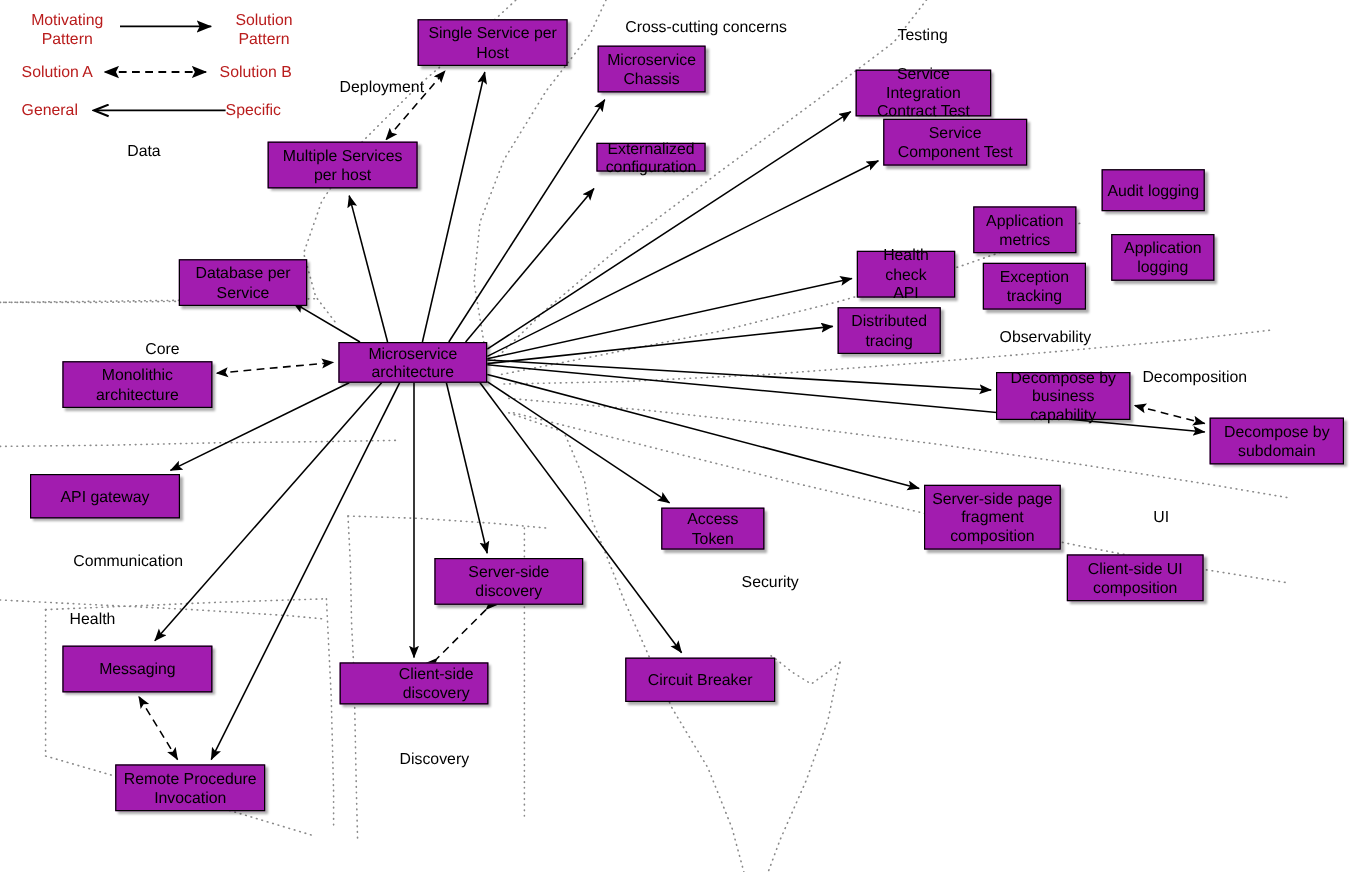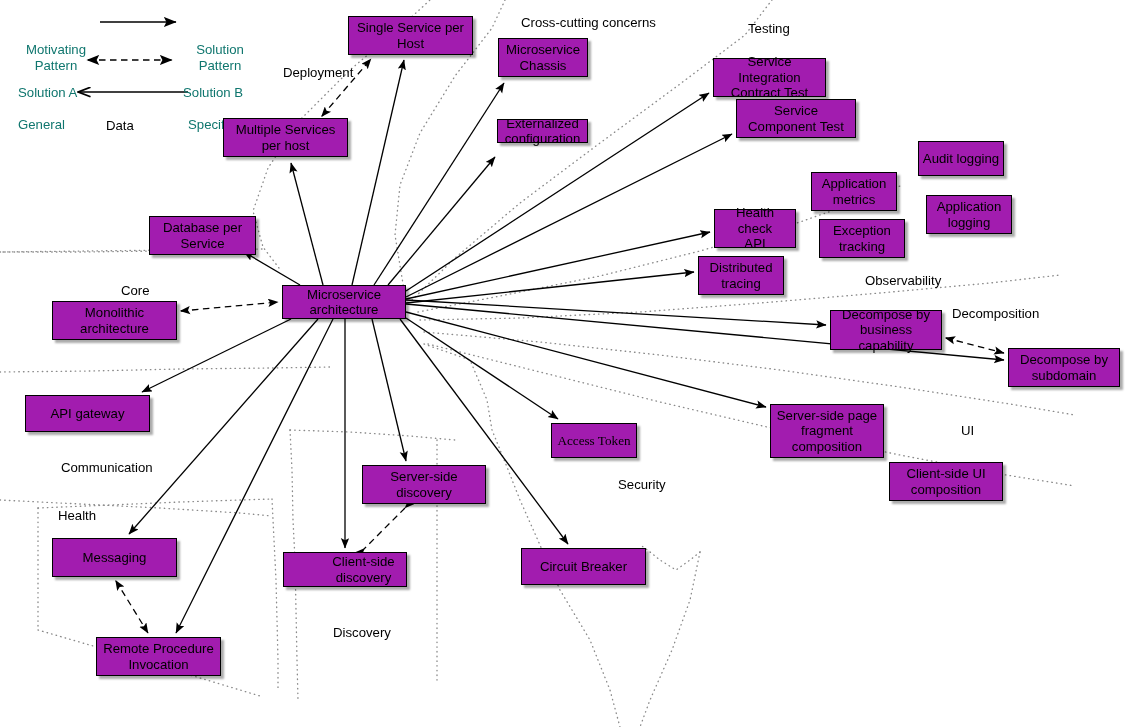--- a/index.html
+++ b/index.html
@@ -23,24 +23,23 @@
   .zone-label{
     position:absolute;
     font-size:13.2px;
     color:#000;
     white-space:nowrap;
   }
   .legend-text{
     position:absolute;
     font-size:13.2px;
     line-height:15.5px;
-    color:#0f766e;
+    color:#b91c1c;
     white-space:pre-line;
     text-align:center;
-    margin-top:33px;
   }
 </style>
 </head>
 <body>
 
 <div id="canvas">
 
   <svg id="svg-layer" viewBox="0 0 1131 727">
     <defs>
       <marker id="ah" markerWidth="9" markerHeight="9" refX="7.6" refY="3.2" orient="auto" markerUnits="strokeWidth">
@@ -138,21 +137,21 @@
 Pattern</div>
   <div class="legend-text" style="left:18px;top:52px;width:64px;text-align:left;">Solution A</div>
   <div class="legend-text" style="left:183px;top:52px;width:78px;text-align:left;">Solution B</div>
   <div class="legend-text" style="left:18px;top:84px;width:58px;text-align:left;">General</div>
   <div class="legend-text" style="left:188px;top:84px;width:64px;text-align:left;">Specific</div>
 
   <div class="zone-label" style="left:106px;top:118px;">Data</div>
   <div class="zone-label" style="left:283px;top:65px;">Deployment</div>
   <div class="zone-label" style="left:521px;top:15px;">Cross-cutting concerns</div>
   <div class="zone-label" style="left:748px;top:21px;">Testing</div>
-  <div class="zone-label" style="left:833px;top:273px;margin-left:32px;">Observability</div>
+  <div class="zone-label" style="left:833px;top:273px;">Observability</div>
   <div class="zone-label" style="left:952px;top:306px;">Decomposition</div>
   <div class="zone-label" style="left:121px;top:283px;">Core</div>
   <div class="zone-label" style="left:61px;top:460px;">Communication</div>
   <div class="zone-label" style="left:58px;top:508px;">Health</div>
   <div class="zone-label" style="left:333px;top:625px;">Discovery</div>
   <div class="zone-label" style="left:618px;top:477px;">Security</div>
   <div class="zone-label" style="left:961px;top:423px;">UI</div>
 
   <div class="node" style="left:348px;top:16px;width:125px;height:39px;">Single Service per
 Host</div>
@@ -184,21 +183,21 @@
   <div class="node" style="left:52px;top:301px;width:125px;height:39px;">Monolithic
 architecture</div>
   <div class="node" style="left:830px;top:310px;width:112px;height:40px;">Decompose by
 business capability</div>
   <div class="node" style="left:1008px;top:348px;width:112px;height:39px;">Decompose by
 subdomain</div>
   <div class="node" style="left:25px;top:395px;width:125px;height:37px;">API gateway</div>
   <div class="node" style="left:770px;top:404px;width:114px;height:54px;">Server-side page
 fragment
 composition</div>
-  <div class="node" style="left:551px;top:423px;width:86px;height:35px;font-family:Liberation Serif, serif;">Access Token</div>
+  <div class="node" style="left:551px;top:423px;width:86px;height:35px;">Access Token</div>
   <div class="node" style="left:362px;top:465px;width:124px;height:39px;">Server-side
 discovery</div>
   <div class="node" style="left:889px;top:462px;width:114px;height:39px;">Client-side  UI
 composition</div>
   <div class="node" style="left:52px;top:538px;width:125px;height:39px;">Messaging</div>
   <div class="node" style="left:283px;top:552px;width:124px;height:35px;padding-left:40px;">Client-side discovery</div>
   <div class="node" style="left:96px;top:637px;width:125px;height:39px;">Remote Procedure
 Invocation</div>
   <div class="node" style="left:521px;top:548px;width:125px;height:37px;">Circuit Breaker</div>
 

